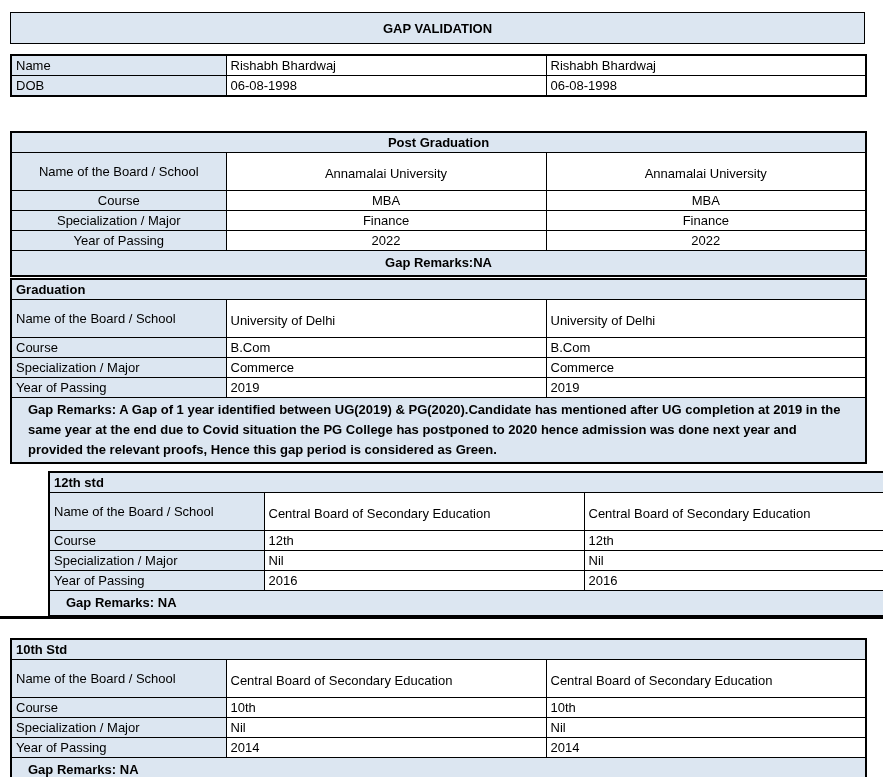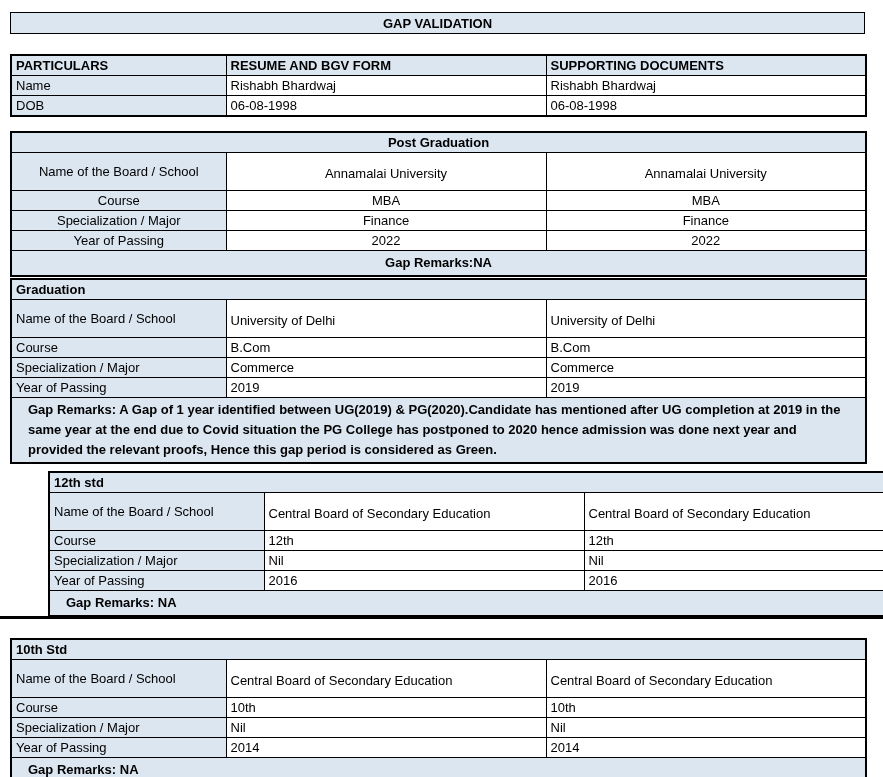--- a/index.html
+++ b/index.html
@@ -8,21 +8,21 @@
     position: relative;
     background: #ffffff;
     font-family: "Liberation Sans", sans-serif;
     font-size: 13px;
     color: #000000;
     overflow: hidden;
   }
   .title-bar {
     position: absolute;
     left: 10px; top: 12px;
-    width: 855px; height: 22px;
+    width: 855px; height: 32px;
     background: #dce6f1;
     border: 1px solid #000;
     display: flex; align-items: center; justify-content: center;
     font-weight: bold;
   }
   table.grid {
     position: absolute;
     left: 10px;
     width: 855px;
     table-layout: fixed;
@@ -62,25 +62,20 @@
   <div class="title-bar">GAP VALIDATION</div>
 
   <table class="grid" style="top:54px">
     <colgroup>
         <col class="c1">
         <col class="c2">
         <col class="c3">
       </colgroup>
     <tbody>
       <tr>
-        <td class="hdr">PARTICULARS</td>
-        <td class="hdr">RESUME AND BGV FORM</td>
-        <td class="hdr">SUPPORTING DOCUMENTS</td>
-      </tr>
-      <tr>
         <td class="lbl">Name</td>
         <td class="val">Rishabh Bhardwaj</td>
         <td class="val">Rishabh Bhardwaj</td>
       </tr>
       <tr>
         <td class="lbl">DOB</td>
         <td class="val">06-08-1998</td>
         <td class="val">06-08-1998</td>
       </tr>
     </tbody>

